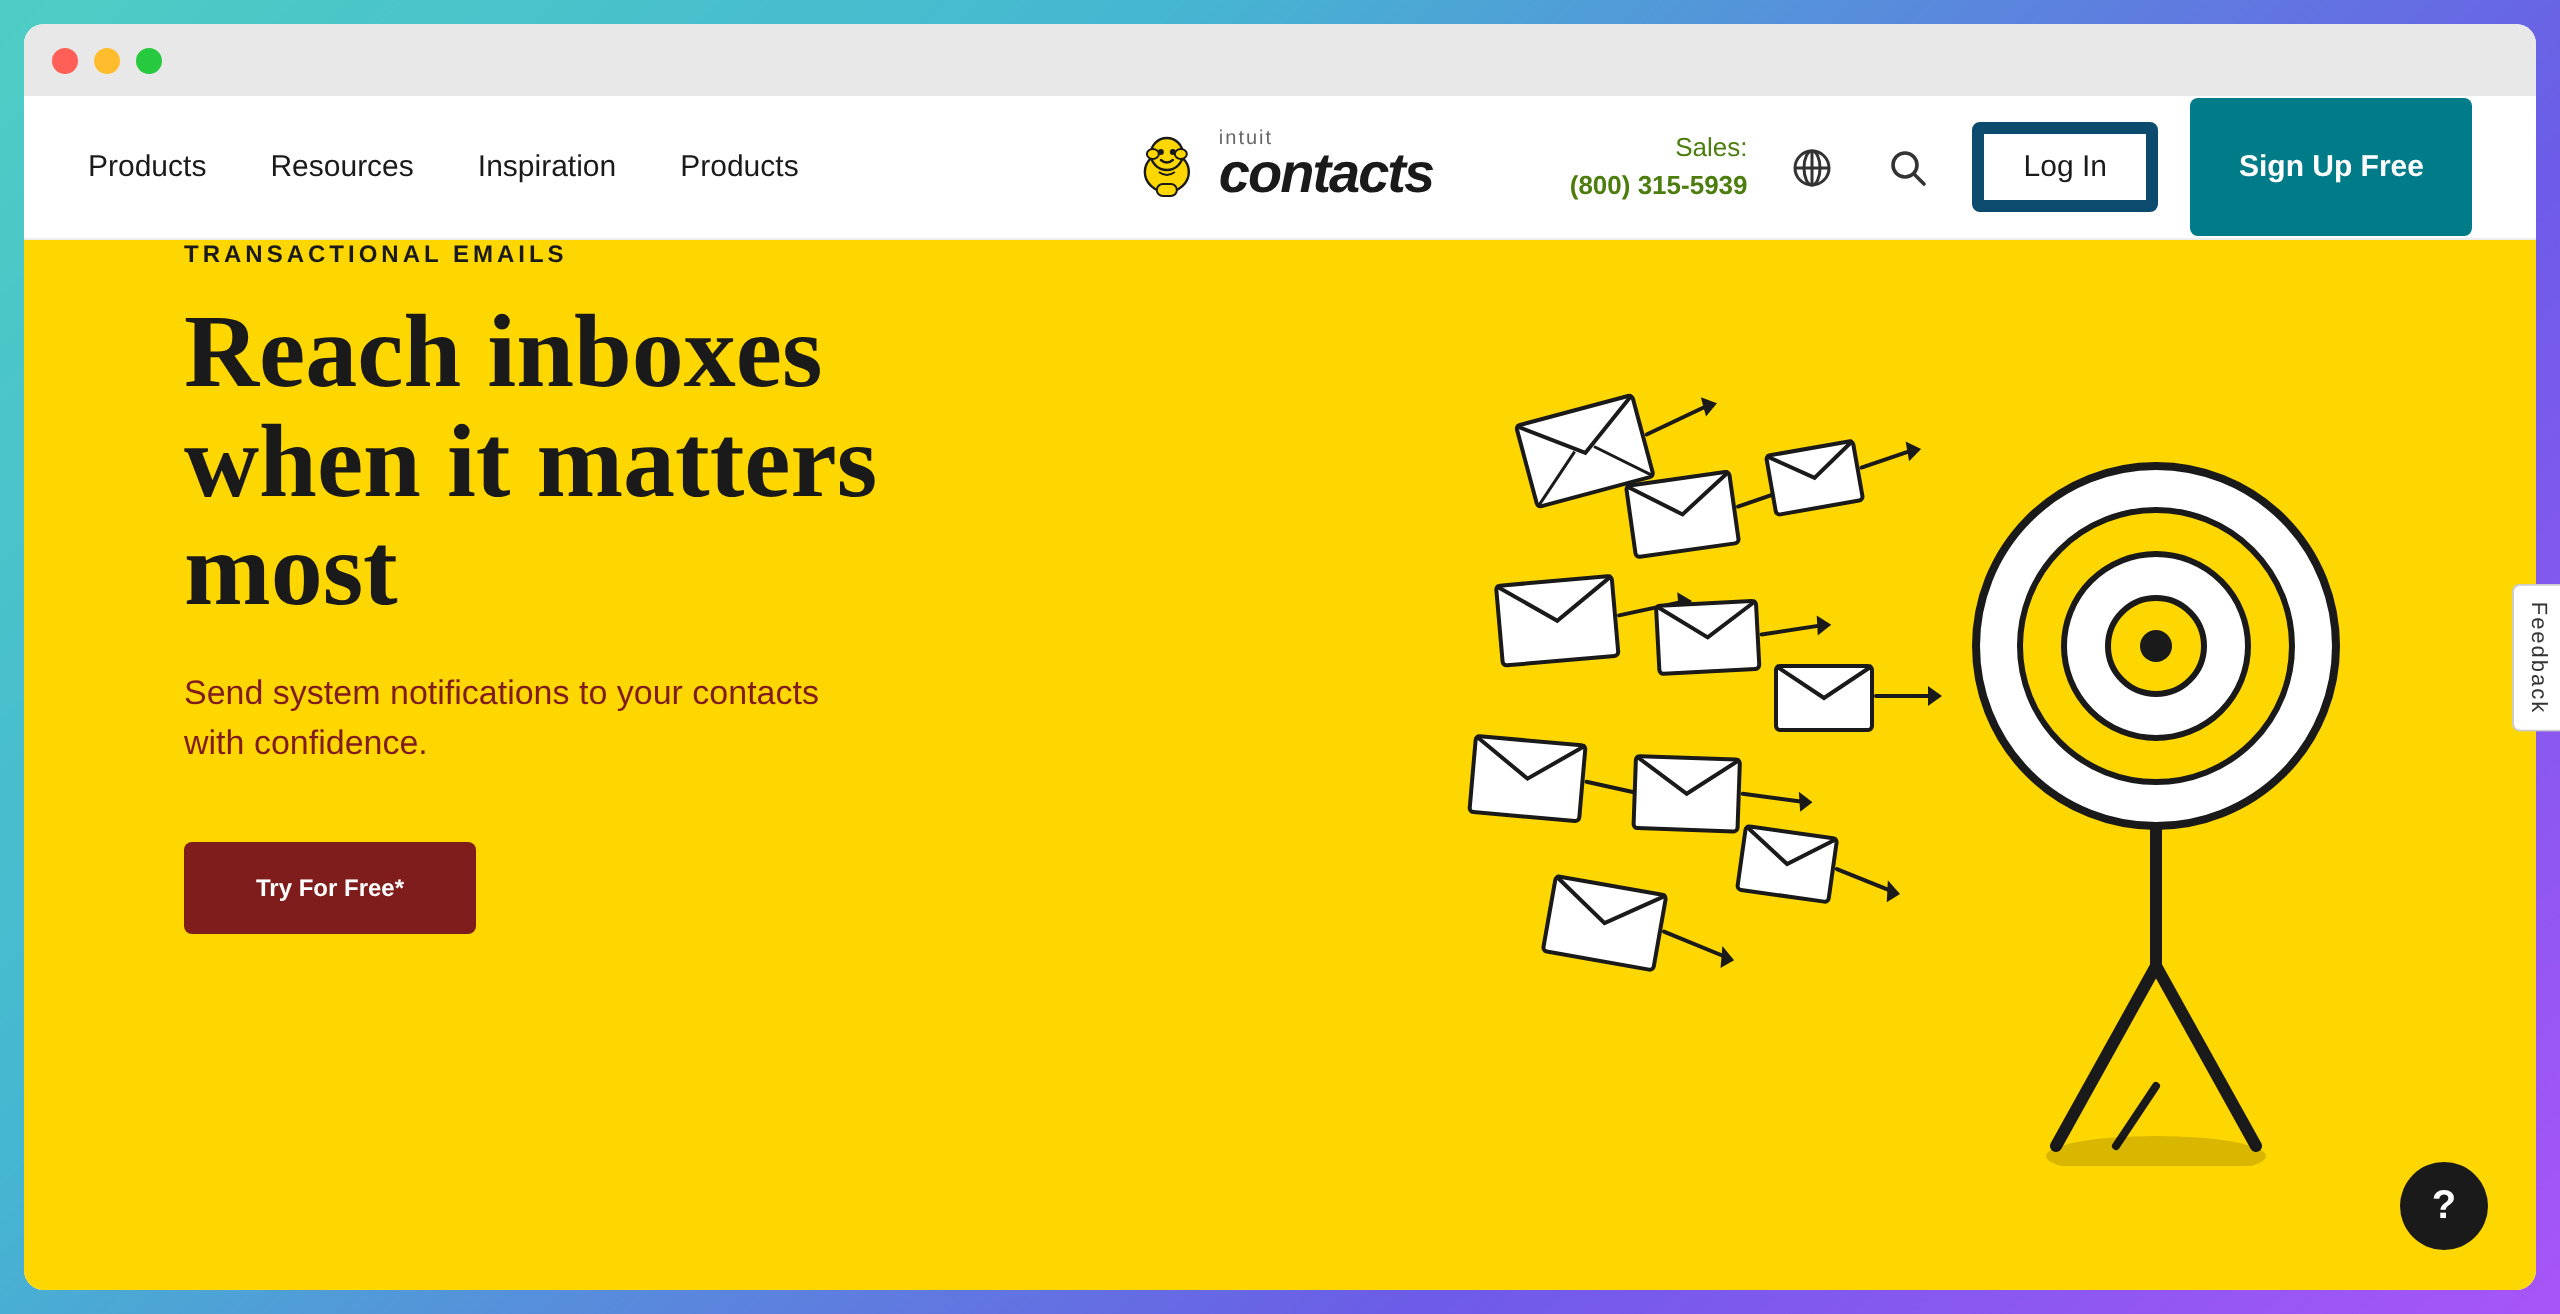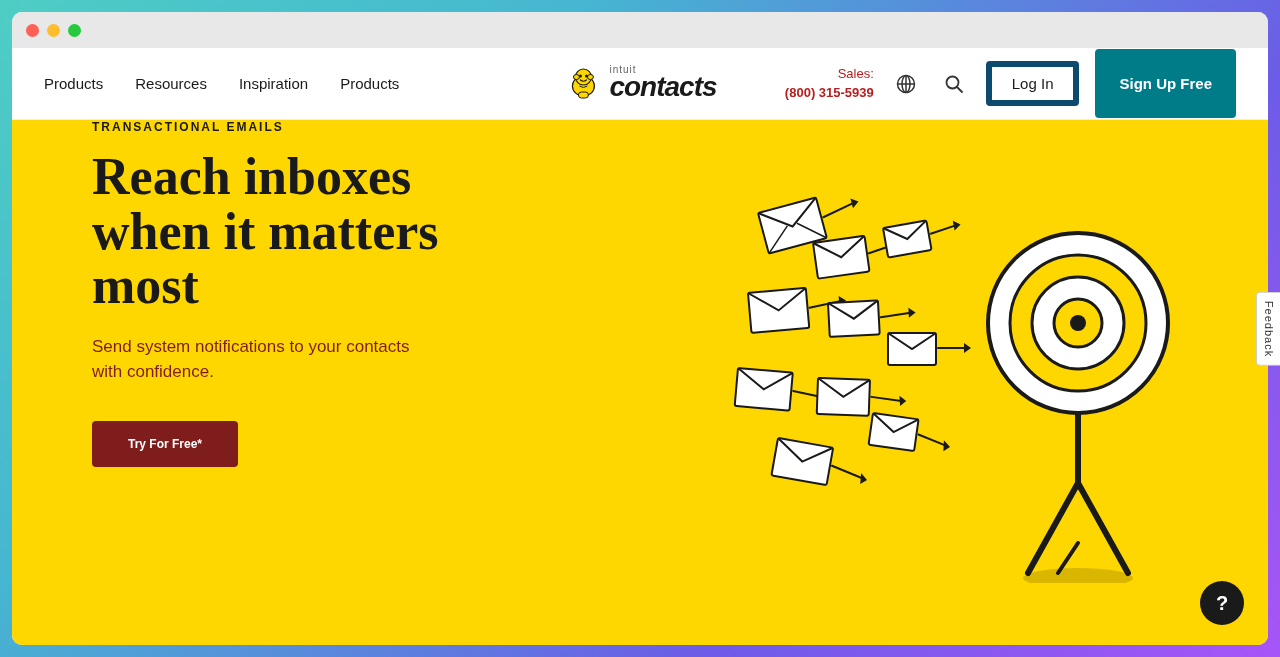--- a/index.html
+++ b/index.html
@@ -117,21 +117,21 @@
       display: flex;
       align-items: center;
       gap: 16px;
       flex: 1;
       justify-content: flex-end;
     }
 
     .sales-info {
       text-align: right;
       font-size: 13px;
-      color: #b91c1c;
+      color: #4d7c0f;
       line-height: 1.4;
     }
 
     .sales-label {
       display: block;
       font-weight: 400;
     }
 
     .sales-number {
       display: block;

